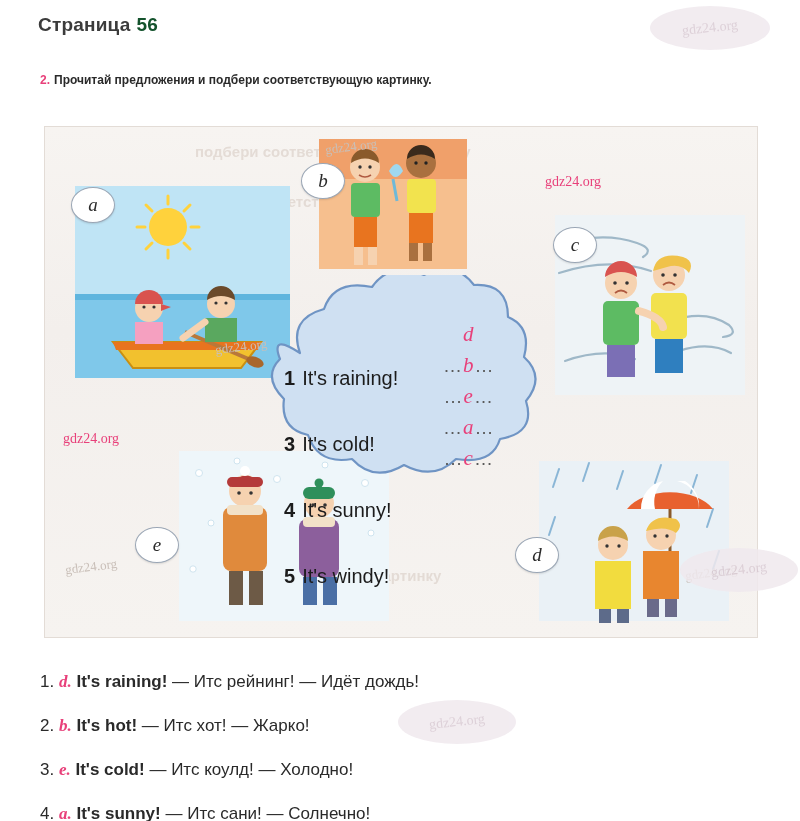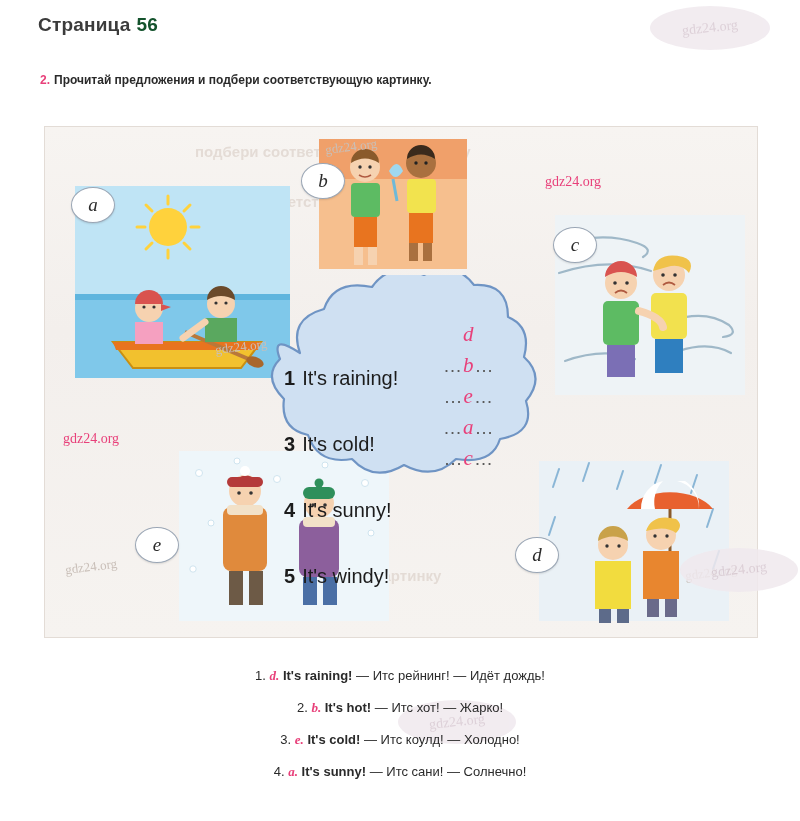--- a/index.html
+++ b/index.html
@@ -163,25 +163,24 @@
   }
 
   
   .answer-list {
     position: absolute;
     left: 40px;
     top: 660px;
     width: 720px;
   }
   .answer-item {
-    font-size: 13px;
+    font-size: 17px;
     color: #2a2a2a;
-    line-height: 32px;
-    white-space: nowrap;
-    text-align: center;
+    line-height: 44px;
+    white-space: nowrap;
   }
   .answer-item .a-num { color: #2a2a2a; }
   .answer-item .a-ltr {
     color: #e8407a;
     font-weight: bold;
     font-family: "Liberation Serif", serif;
     font-style: italic;
   }
   .answer-item .a-en { font-weight: bold; }
 

